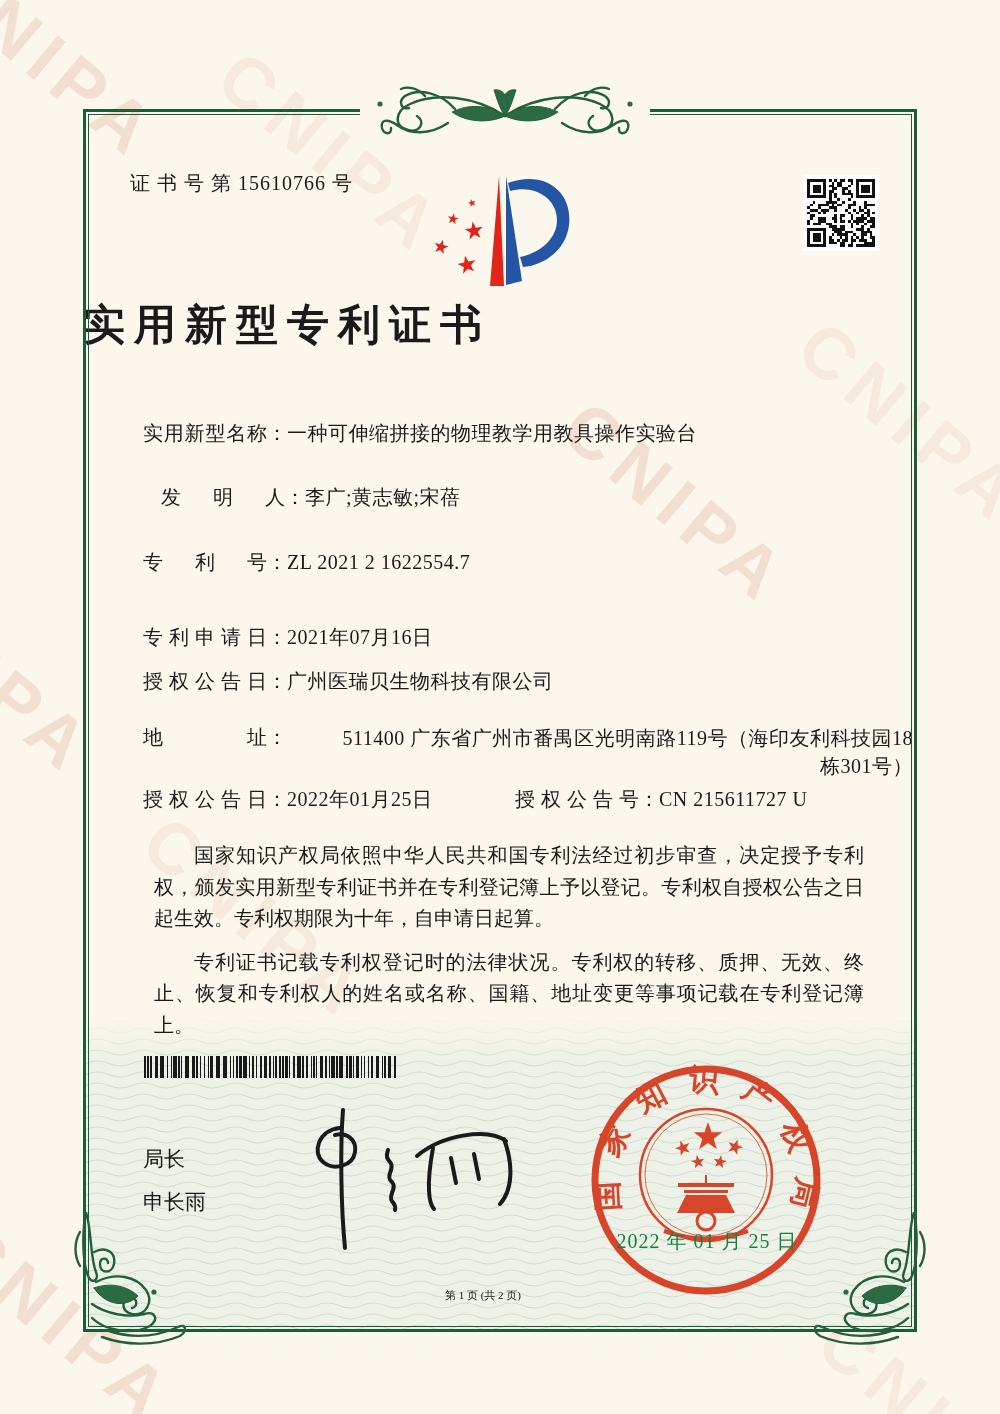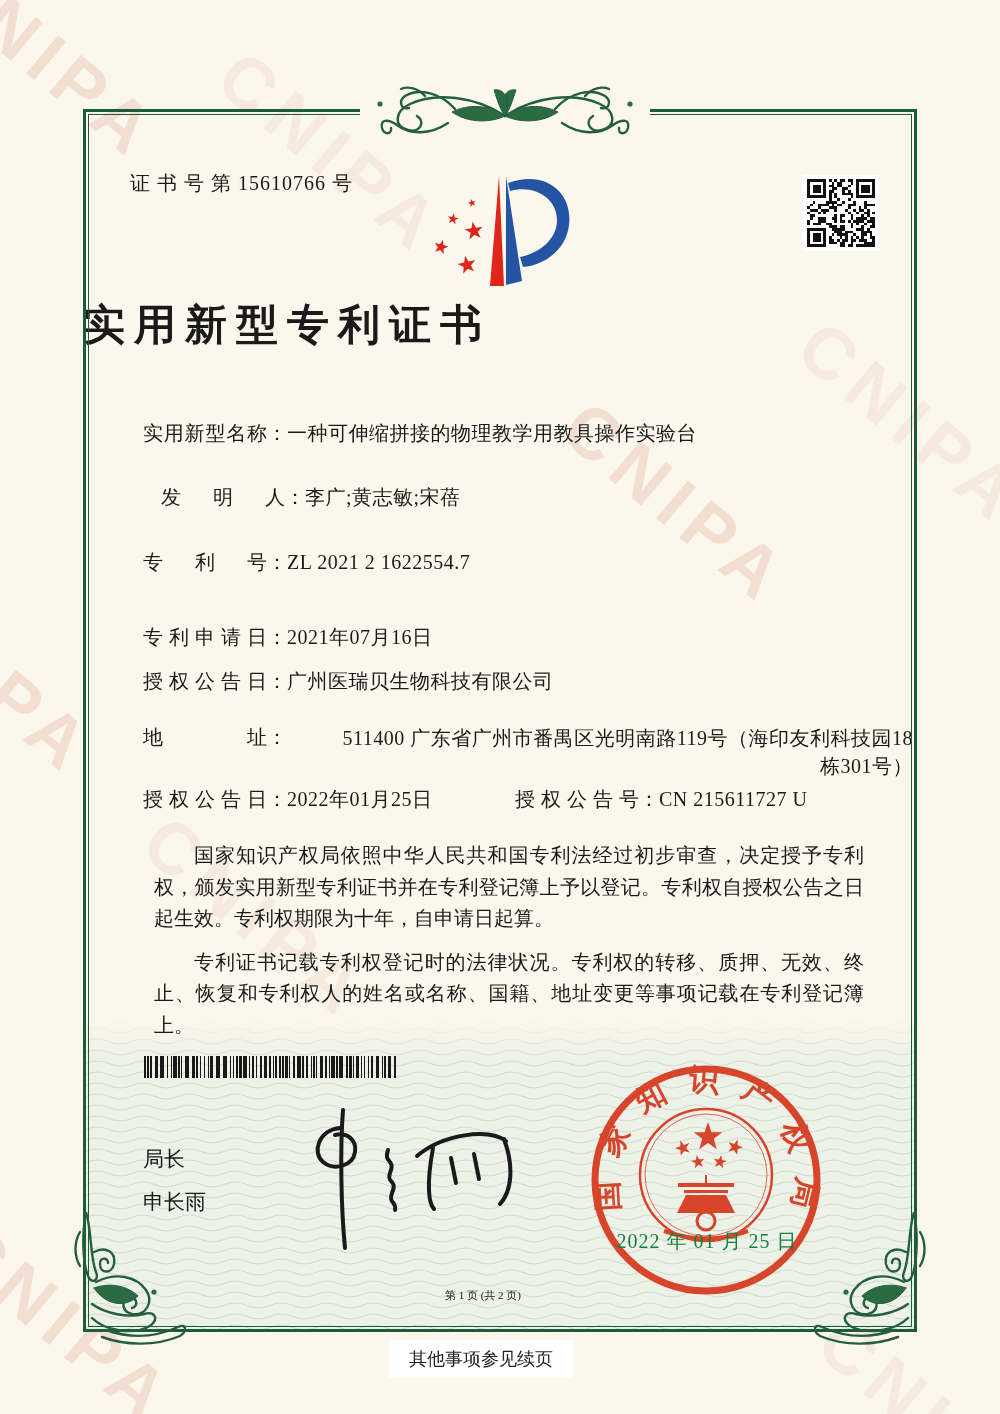--- a/index.html
+++ b/index.html
@@ -494,15 +494,14 @@
       <rect x="95" y="127" width="44" height="3" stroke="none"></rect>
       <path d="M88,150 L97,132 L137,132 L146,150 Z" stroke="none"></path>
       <path d="M117,112 L117,120" stroke-width="2"></path>
       <circle cx="117" cy="158" r="9" fill="none" stroke-width="3"></circle>
       <path d="M75,168 Q117,183 159,168" fill="none" stroke-width="4"></path>
     </g>
   </svg>
   <div class="seal-date">2022 年 01 月 25 日</div>
 
   <div class="page-info">第 1 页 (共 2 页)</div>
-  <div class="note">其他事项参见续页</div>
 
 </div>
 
 </body></html>

